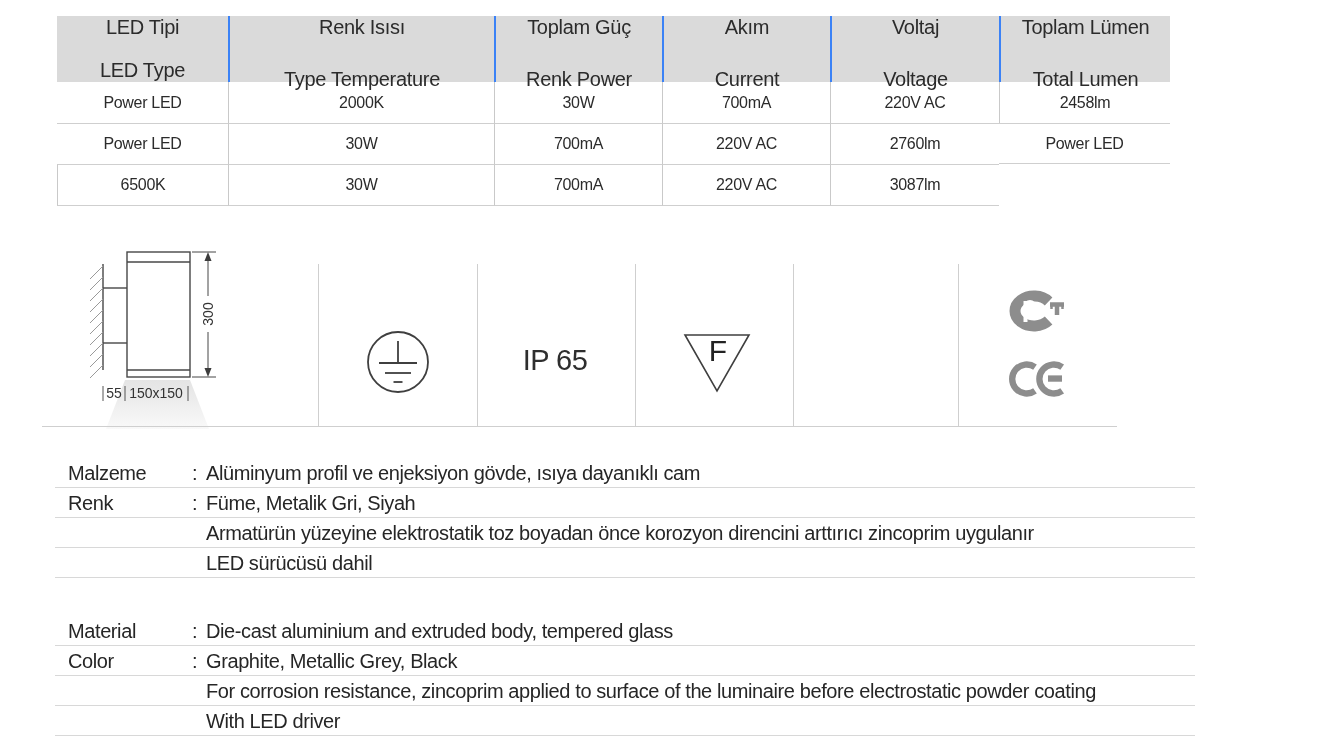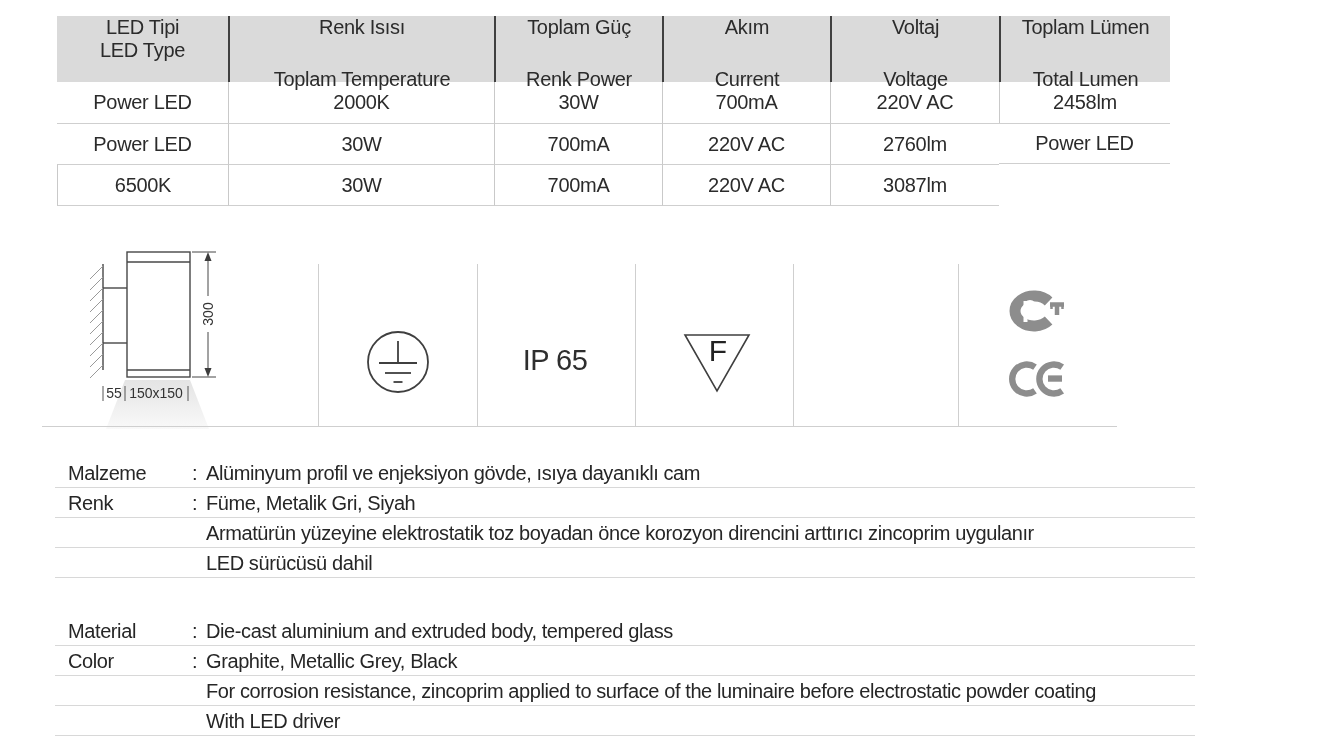--- a/index.html
+++ b/index.html
@@ -4,23 +4,23 @@
 <style>
   html,body{margin:0;padding:0;background:#fff;}
   .page{position:relative;width:1333px;height:750px;background:#ffffff;
         font-family:"Liberation Sans",sans-serif;overflow:hidden;color:#2b2b2b;}
 
   
   .spec-table{position:absolute;left:57px;top:16px;display:grid;
     grid-template-columns:171px 266px 168px 168px 169px 171px;
     grid-template-rows:66px 41px 41px 42px;}
   .th{background:#dadada;display:flex;flex-direction:column;align-items:center;
-      justify-content:flex-start;font-size:20px;line-height:23px;letter-spacing:-0.3px;}
-  .th.bl{border-left:2px solid #404040;gap:29px;}
-  .td{display:flex;align-items:center;justify-content:center;font-size:20px;
+      justify-content:space-between;font-size:20px;line-height:23px;letter-spacing:-0.3px;}
+  .th.bl{border-left:2px solid #3b82f6;gap:29px;}
+  .td{display:flex;align-items:center;justify-content:center;font-size:16px;
       letter-spacing:-0.3px;border-top:1px solid #cfcfcf;}
   .td.nt{border-top:none;}
   .td.bl2{border-left:1px solid #c9c9c9;}
   .td.bb{border-bottom:1px solid #cfcfcf;}
 
   
   .vline{position:absolute;top:264px;height:162px;width:1px;background:#cfcfcf;}
   .v1{left:318px}.v2{left:477px}.v3{left:635px}.v4{left:793px}.v5{left:958px}
   .strip-bottom{position:absolute;left:42px;top:426px;width:1075px;height:1px;background:#cfcfcf;}
 
@@ -51,21 +51,21 @@
 
 <div class="page">
 
   <div class="spec-table">
     <div class="th">
       <span>LED Tipi</span>
       <span>LED Type</span>
     </div>
     <div class="th bl">
       <span>Renk Isısı</span>
-      <span>Toplam Temperature</span>
+      <span>Type Temperature</span>
     </div>
     <div class="th bl">
       <span>Toplam Güç</span>
       <span>Renk Power</span>
     </div>
     <div class="th bl">
       <span>Akım</span>
       <span>Current</span>
     </div>
     <div class="th bl">

